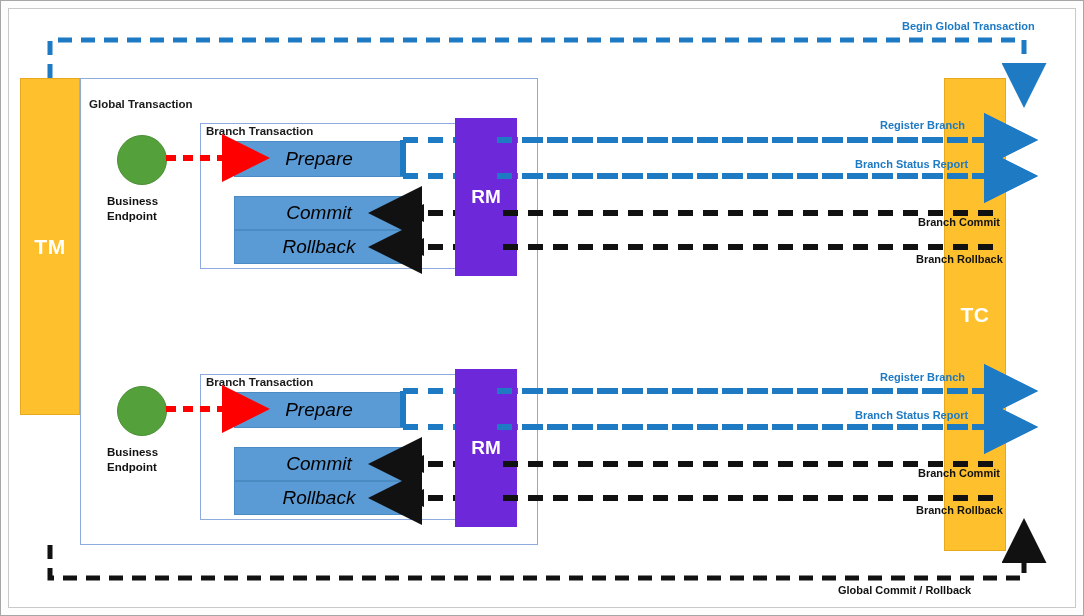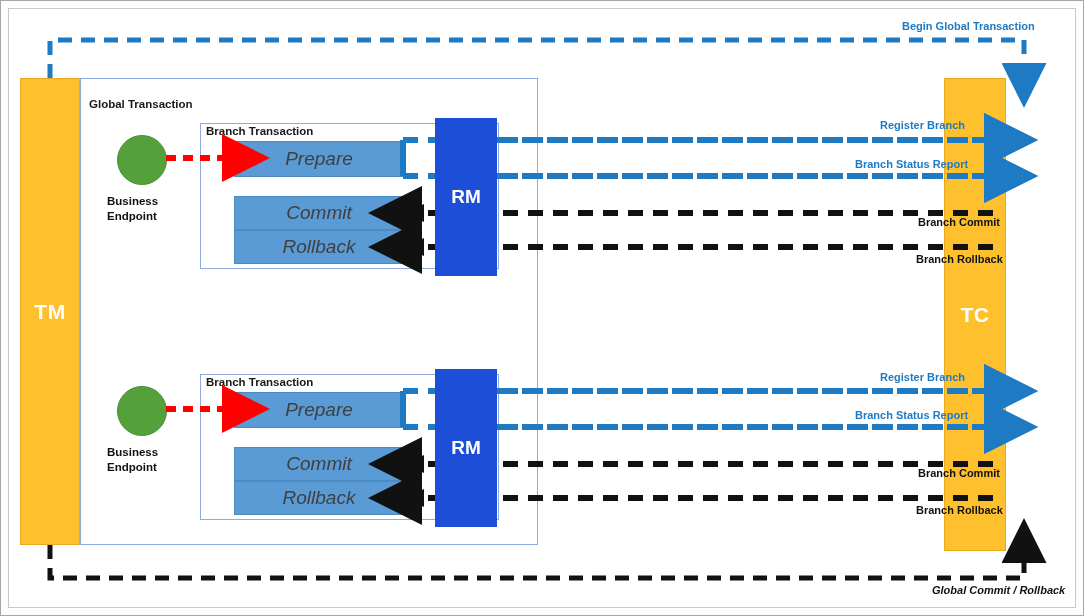--- a/index.html
+++ b/index.html
@@ -11,33 +11,33 @@
   
   .frame-outer{position:absolute;left:0;top:0;width:1084px;height:616px;
     box-sizing:border-box;border:1px solid #a6a6a6;background:#fdfdfd;}
   .frame-inner{position:absolute;left:8px;top:8px;width:1068px;height:600px;
     box-sizing:border-box;border:1px solid #c9c9c9;background:#ffffff;}
 
   
   .pillar{position:absolute;background:#FFC02E;border:1px solid #e8a81f;
     box-sizing:border-box;display:flex;align-items:center;justify-content:center;}
   .pillar-label{color:#ffffff;font-size:21px;font-weight:600;letter-spacing:.5px;}
-  .rm-bar{position:absolute;background:#1d4ed8;box-sizing:border-box;
-    display:flex;align-items:center;justify-content:center;z-index:6;}
+  .rm-bar{position:absolute;background:#6d28d9;box-sizing:border-box;
+    display:flex;align-items:center;justify-content:center;z-index:6;margin-left:20px;}
   .rm-label{color:#ffffff;font-size:19px;font-weight:600;}
 
   
   .region{position:absolute;box-sizing:border-box;border:1px solid #8FAADC;background:transparent;}
   .region-title{position:absolute;font-size:11.5px;font-weight:bold;color:#1a1a1a;
     white-space:nowrap;}
 
   
   .abox{position:absolute;background:#5B9BD5;border:1px solid #4a8bc4;box-sizing:border-box;
     display:flex;align-items:center;justify-content:center;}
-  .abox span{color:#404040;font-style:italic;font-size:19px;font-weight:400;}
+  .abox span{color:#000000;font-style:italic;font-size:19px;font-weight:400;}
 
   
   .endpoint-dot{position:absolute;border-radius:50%;background:#54A13C;border:1px solid #4a8f34;}
   .endpoint-label{position:absolute;font-size:11.5px;font-weight:bold;color:#111;
     line-height:15px;text-align:left;white-space:pre-line;margin-top:10px;}
 
   
   .flow-label{position:absolute;font-size:11px;font-weight:bold;white-space:nowrap;}
   .flow-label.blue{color:#1F7AC4;}
   .flow-label.black{color:#111111;margin-left:20px;}
@@ -96,21 +96,21 @@
     </g>
 
     <g>
       <path d="M166,158 L228,158" stroke="#FF0000" stroke-width="6" fill="none" stroke-dasharray="10,7" marker-end="url(#arrow-red)"></path>
       <path d="M166,409 L228,409" stroke="#FF0000" stroke-width="6" fill="none" stroke-dasharray="10,7" marker-end="url(#arrow-red)"></path>
     </g>
   </svg>
 
   <div class="layer-boxes">
 
-    <div class="pillar" style="left:20px;top:78px;width:60px;height:467px;">
+    <div class="pillar" style="left:20px;top:78px;width:60px;height:337px;">
       <span class="pillar-label">TM</span>
     </div>
 
     <div class="pillar" style="left:944px;top:78px;width:62px;height:473px;">
       <span class="pillar-label">TC</span>
     </div>
 
     <div class="region" style="left:80px;top:78px;width:458px;height:467px;"></div>
     <div class="region-title" style="left:89px;top:98px;">Global Transaction</div>
 
@@ -185,16 +185,16 @@
     <div class="flow-label blue" style="left:880px;top:119px;">Register Branch</div>
     <div class="flow-label blue" style="left:855px;top:158px;">Branch Status Report</div>
     <div class="flow-label black" style="left:898px;top:216px;">Branch Commit</div>
     <div class="flow-label black" style="left:896px;top:253px;">Branch Rollback</div>
 
     <div class="flow-label blue" style="left:880px;top:371px;">Register Branch</div>
     <div class="flow-label blue" style="left:855px;top:409px;">Branch Status Report</div>
     <div class="flow-label black" style="left:898px;top:467px;">Branch Commit</div>
     <div class="flow-label black" style="left:896px;top:504px;">Branch Rollback</div>
 
-    <div class="flow-label black" style="left:912px;top:584px;font-style:italic;">Global Commit / Rollback</div>
+    <div class="flow-label black" style="left:818px;top:584px;">Global Commit / Rollback</div>
   </div>
 
 </div>
 
 </body></html>

